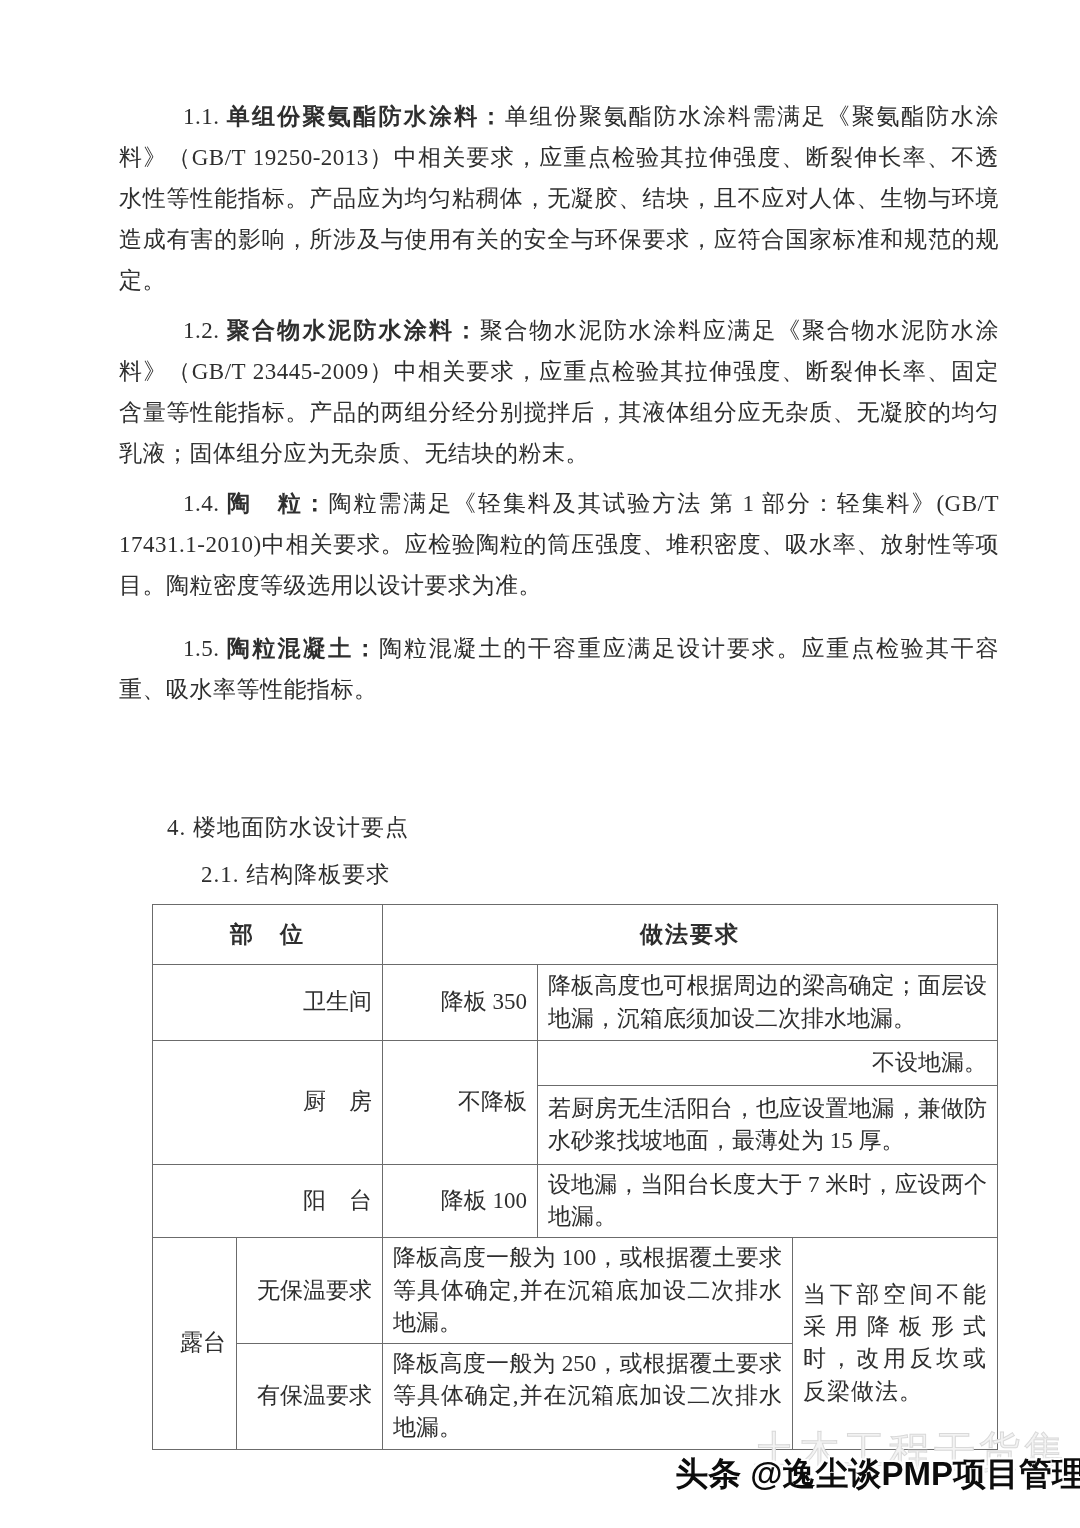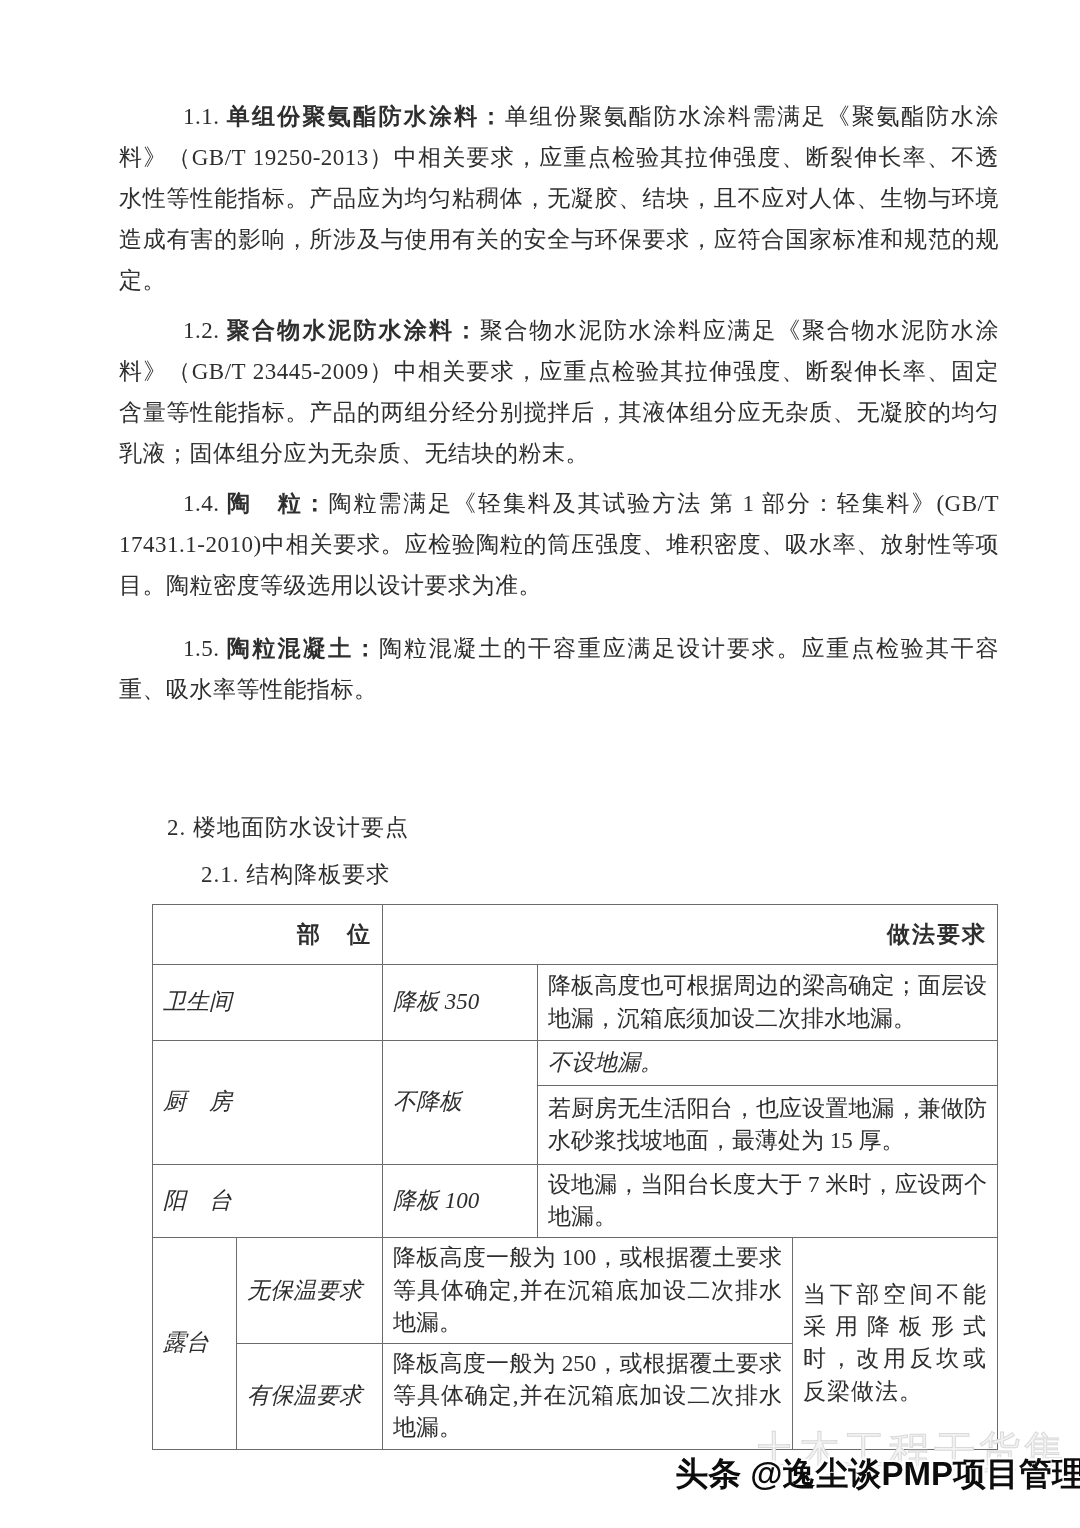--- a/index.html
+++ b/index.html
@@ -56,23 +56,23 @@
     border: 1.5px solid #6b6b6b;
     padding: 4px 10px;
     vertical-align: middle;
     line-height: 1.4;
     overflow: hidden;
   }
   table.slab-table th {
     font-family: "Liberation Sans", "DejaVu Sans", sans-serif;
     font-weight: 700;
     letter-spacing: 2px;
-    text-align: right;
+    text-align: center;
   }
-  .cell-c { text-align: left; font-style: italic; }
+  .cell-c { text-align: right; }
   .cell-l { text-align: justify; }
   tr.row-header  { height: 60px; }
   tr.row-1  { height: 76px; }
   tr.row-2a { height: 45px; }
   tr.row-2b { height: 79px; }
   tr.row-3  { height: 70px; }
   tr.row-4a { height: 77px; }
   tr.row-4b { height: 78px; }
   td.note-cell { line-height: 1.55; letter-spacing: 1px; }
 
@@ -120,21 +120,21 @@
 
     <p class="body-para"><span class="pnum">1.1.</span><span class="plabel">单组份聚氨酯防水涂料：</span><span class="ptext">单组份聚氨酯防水涂料需满足《聚氨酯防水涂料》（GB/T 19250-2013）中相关要求，应重点检验其拉伸强度、断裂伸长率、不透水性等性能指标。产品应为均匀粘稠体，无凝胶、结块，且不应对人体、生物与环境造成有害的影响，所涉及与使用有关的安全与环保要求，应符合国家标准和规范的规定。</span></p>
 
     <p class="body-para"><span class="pnum">1.2.</span><span class="plabel">聚合物水泥防水涂料：</span><span class="ptext">聚合物水泥防水涂料应满足《聚合物水泥防水涂料》（GB/T 23445-2009）中相关要求，应重点检验其拉伸强度、断裂伸长率、固定含量等性能指标。产品的两组分经分别搅拌后，其液体组分应无杂质、无凝胶的均匀乳液；固体组分应为无杂质、无结块的粉末。</span></p>
 
 
     <p class="body-para"><span class="pnum">1.4.</span><span class="plabel">陶　粒：</span><span class="ptext">陶粒需满足《轻集料及其试验方法 第 1 部分：轻集料》(GB/T 17431.1-2010)中相关要求。应检验陶粒的筒压强度、堆积密度、吸水率、放射性等项目。陶粒密度等级选用以设计要求为准。</span></p>
 
     <p class="body-para extra-space"><span class="pnum">1.5.</span><span class="plabel">陶粒混凝土：</span><span class="ptext">陶粒混凝土的干容重应满足设计要求。应重点检验其干容重、吸水率等性能指标。</span></p>
 
-    <div class="section-heading">2. 楼地面防水设计要点</div>
+    <div class="section-heading">4. 楼地面防水设计要点</div>
     <div class="subsection-heading">2.1. 结构降板要求</div>
 
     <table class="slab-table">
       <colgroup>
         <col style="width:84px">
         <col style="width:146px">
         <col style="width:155px">
         <col style="width:255px">
         <col style="width:205px">
       </colgroup>

